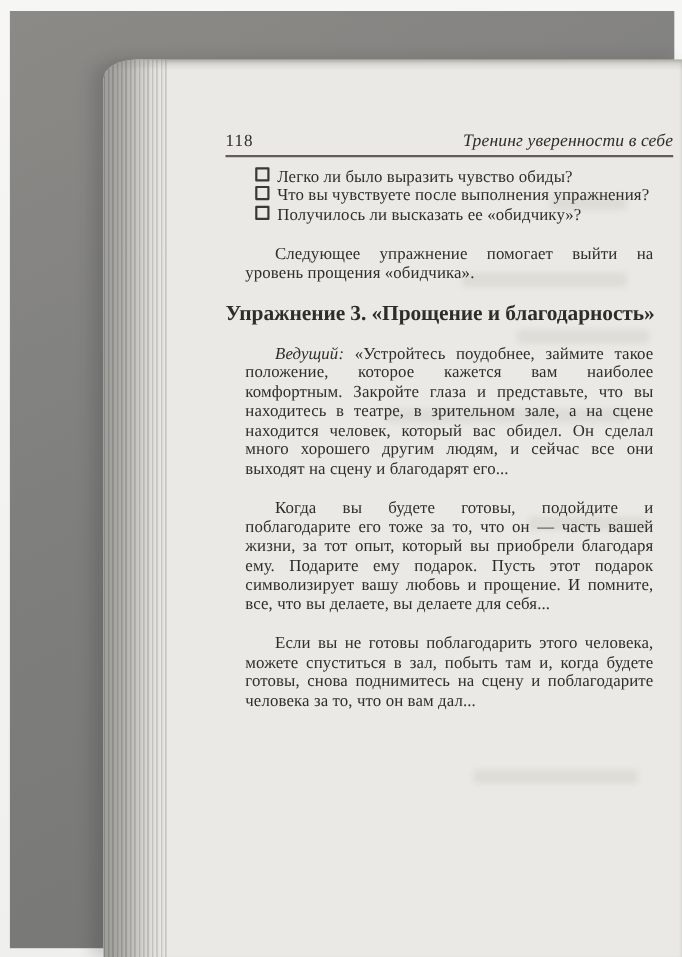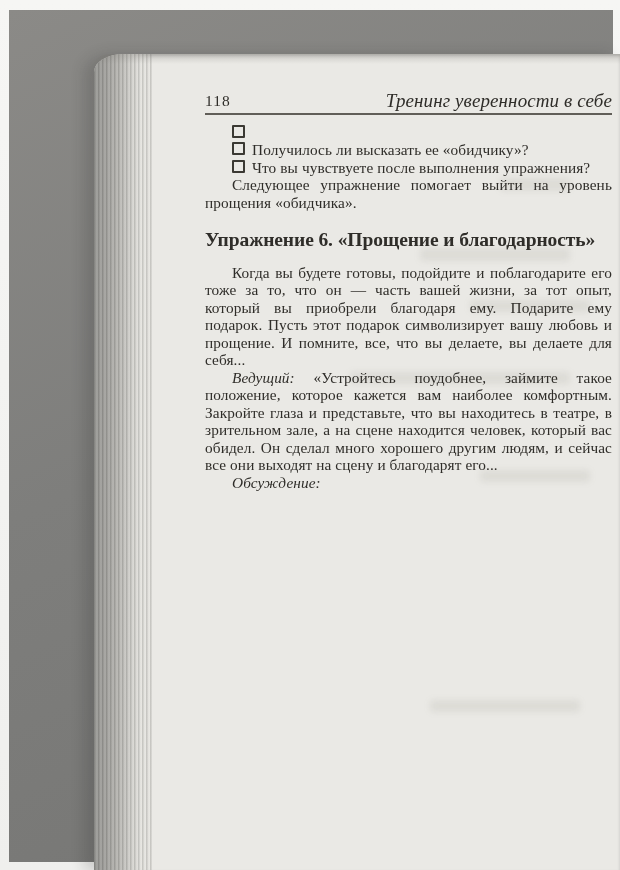--- a/index.html
+++ b/index.html
@@ -68,40 +68,40 @@
     width: 407px;
     color: #2f2d29;
     font-size: 15.3px;
     line-height: 17.5px;
     letter-spacing: 0.1px;
   }
   .header-row {
     display: flex;
     justify-content: space-between;
     align-items: flex-end;
-    margin-top: 38px;
+    margin-top: 66px;
     padding-bottom: 3px;
     border-bottom: 2px solid rgba(62,59,53,0.8);
   }
   .page-number { font-size: 15.5px; letter-spacing: 1px; }
-  .running-title { font-style: italic; font-size: 19px; }
+  .running-title { font-style: italic; font-size: 16px; }
   .checklist { margin-top: 9px; }
   .check-item { text-indent: 27px; white-space: nowrap; }
   .checkbox {
     display: inline-block;
     width: 9px; height: 9px;
     border: 2px solid #3b3933;
     border-radius: 1px;
     margin-right: 7px;
     position: relative; top: 0px;
   }
   .para {
     text-align: justify;
     text-indent: 27px;
-    margin: 0;
+    margin: 18px;
   }
   .plead { font-style: italic; }
   .section-heading {
     font-size: 19.5px;
     font-weight: bold;
     letter-spacing: -0.1px;
     white-space: nowrap;
     margin: 20px 0 15px 0;
     text-indent: 0;
   }
@@ -126,34 +126,34 @@
   <div class="smudge" style="left:430px; top:700px; width:150px; height:12px;"></div>
 
   <div class="content">
 
     <div class="header-row">
       <span class="page-number">118</span>
       <span class="running-title">Тренинг уверенности в себе</span>
     </div>
 
     <div class="checklist">
-      <div class="check-item"><span class="checkbox"></span></div>
+      <div class="check-item"><span class="checkbox"></span><span>Легко ли было выразить чувство обиды?</span></div>
+      <div class="check-item"><span class="checkbox"></span><span>Что вы чувствуете после выполнения упражнения?</span></div>
       <div class="check-item"><span class="checkbox"></span><span>Получилось ли высказать ее «обидчику»?</span></div>
-      <div class="check-item"><span class="checkbox"></span><span>Что вы чувствуете после выполнения упражнения?</span></div>
     </div>
 
     <p class="para">Следующее упражнение помогает выйти на уровень прощения «обидчика».</p>
 
-    <h2 class="section-heading">Упражнение 6. «Прощение и благодарность»</h2>
+    <h2 class="section-heading">Упражнение 3. «Прощение и благодарность»</h2>
 
 
 
+    <p class="para"><span class="plead">Ведущий: </span><span>«Устройтесь поудобнее, займите такое положение, которое кажется вам наиболее комфортным. Закройте глаза и представьте, что вы находитесь в театре, в зрительном зале, а на сцене находится человек, который вас обидел. Он сделал много хорошего другим людям, и сейчас все они выходят на сцену и благодарят его...</span></p>
+
     <p class="para"><span>Когда вы будете готовы, подойдите и поблагодарите его тоже за то, что он — часть вашей жизни, за тот опыт, который вы приобрели благодаря ему. Подарите ему подарок. Пусть этот подарок символизирует вашу любовь и прощение. И помните, все, что вы делаете, вы делаете для себя...</span></p>
 
-    <p class="para"><span class="plead">Ведущий: </span><span>«Устройтесь поудобнее, займите такое положение, которое кажется вам наиболее комфортным. Закройте глаза и представьте, что вы находитесь в театре, в зрительном зале, а на сцене находится человек, который вас обидел. Он сделал много хорошего другим людям, и сейчас все они выходят на сцену и благодарят его...</span></p>
+    <p class="para"><span>Если вы не готовы поблагодарить этого человека, можете спуститься в зал, побыть там и, когда будете готовы, снова поднимитесь на сцену и поблагодарите человека за то, что он вам дал...</span></p>
 
 
-
-    <p class="para"><span class="plead">Обсуждение:</span></p>
 
 
   </div>
 </div>
 
 </body></html>

